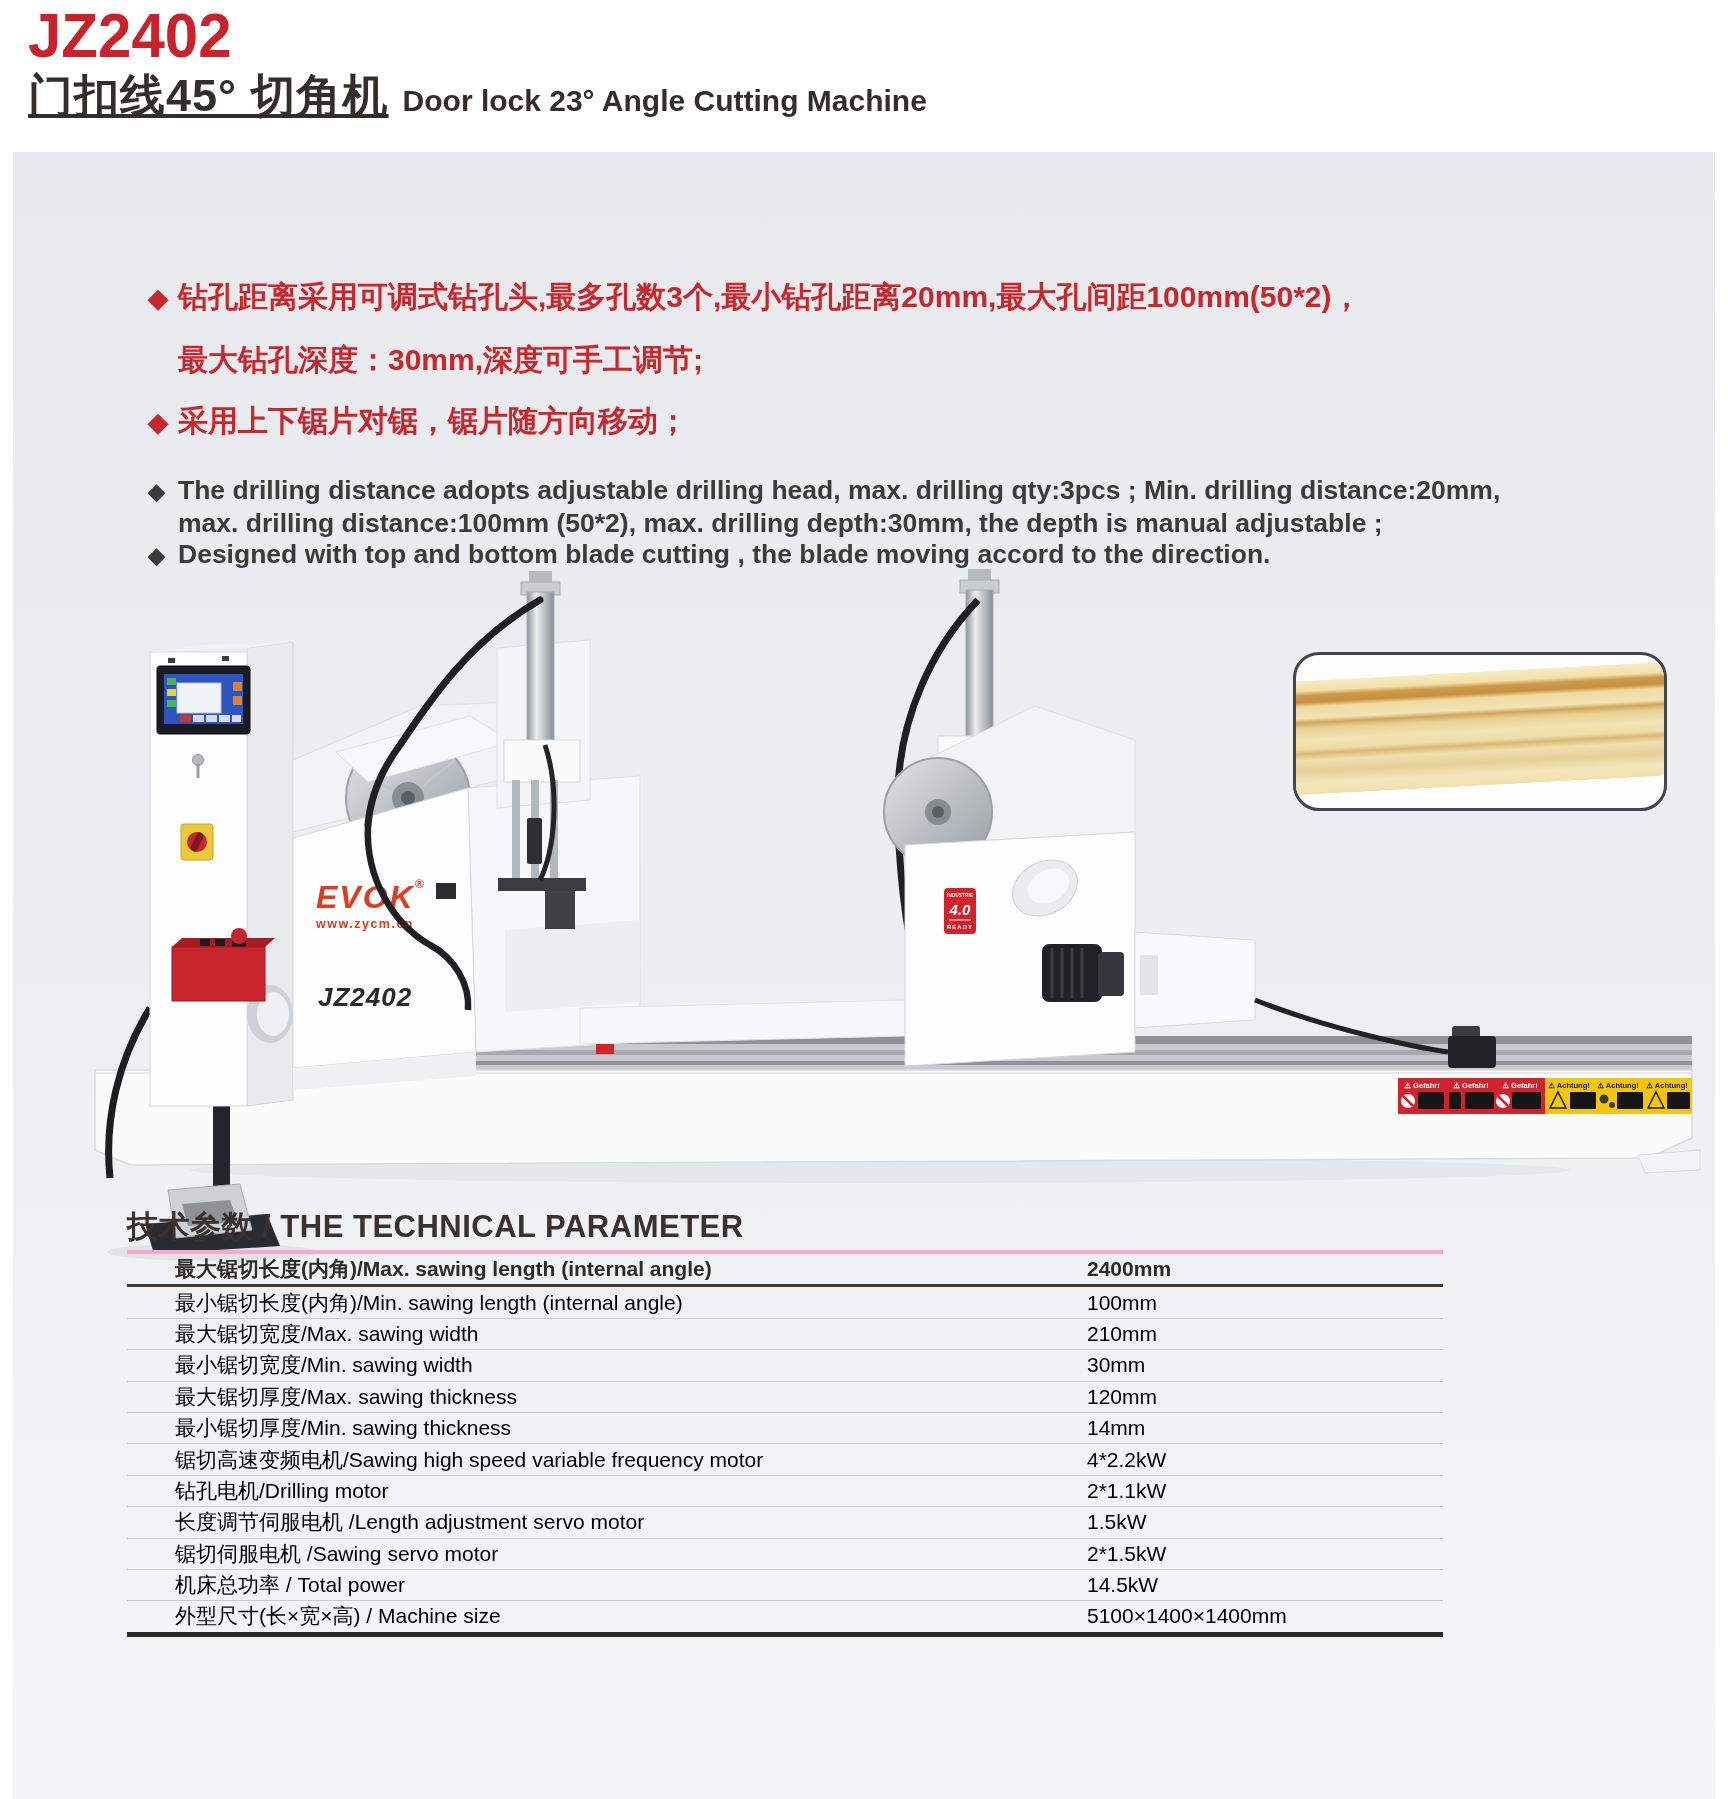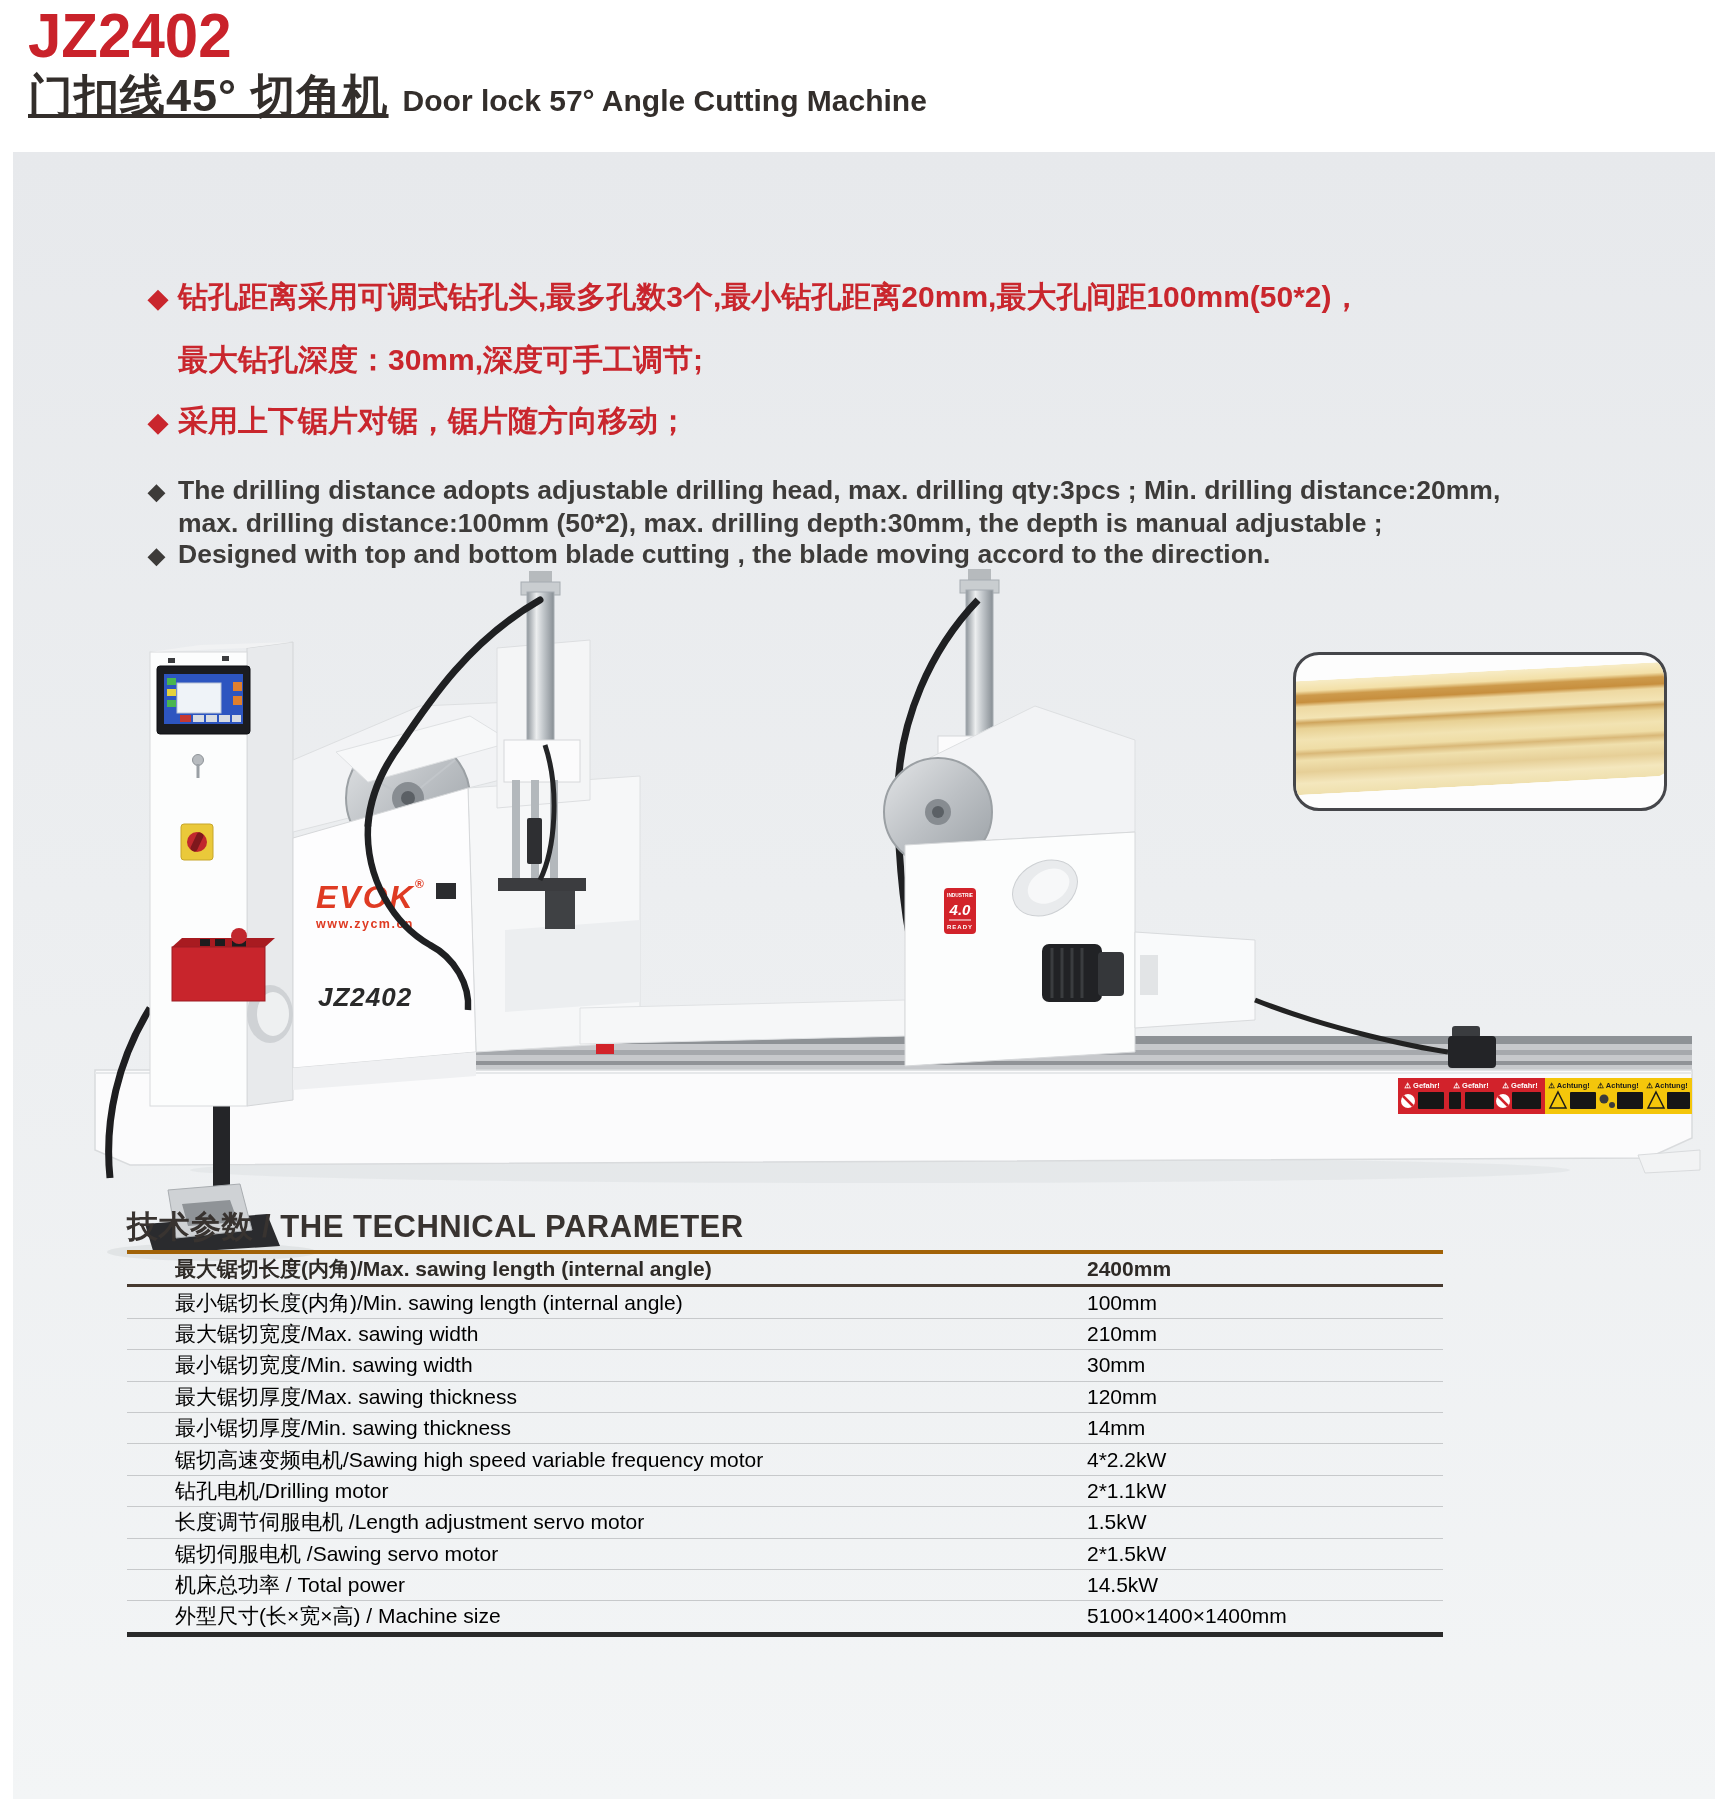--- a/index.html
+++ b/index.html
@@ -45,35 +45,35 @@
           #f2e3b2 52%,#efdda6 60%,
           #d9b878 64%,#f0e0ad 70%,
           #e6cf97 80%,#f4e7bd 90%,#efe0ae 100%);}
 
   
   .spec-title{position:absolute;left:127px;top:1206px;font-size:31px;font-weight:bold;
               color:#383330;letter-spacing:0.5px;}
   .spec-table{position:absolute;left:127px;top:1250px;width:1316px;}
   .trow{position:relative;height:30.4px;display:flex;align-items:center;
         border-bottom:1px solid #c7c9cb;font-size:21px;color:#000000;}
-  .trow.bold{border-top:4px solid #a16207;border-bottom:3px solid #46392f;
+  .trow.bold{border-top:4px solid #f9a8d4;border-bottom:3px solid #46392f;
              font-weight:bold;color:#2e2a26;}
   .trow:last-child{border-bottom:5px solid #2a2a2a;}
   .tlabel{padding-left:48px;}
   .tvalue{position:absolute;left:960px;}
 </style>
 </head>
 <body>
 
 <div class="page">
 
   <div class="model">JZ2402</div>
   <div class="subtitle">
     <span class="sub-cn">门扣线45° 切角机</span>
-    <span class="sub-en">Door lock 57° Angle Cutting Machine</span>
+    <span class="sub-en">Door lock 23° Angle Cutting Machine</span>
   </div>
 
   <div class="panel">
 
     <div class="features">
       <div class="cnlist">
           <div class="bullet cn"><span class="diamond">◆</span><span>钻孔距离采用可调式钻孔头,最多孔数3个,最小钻孔距离20mm,最大孔间距100mm(50*2)，
 最大钻孔深度：30mm,深度可手工调节;</span></div>
           <div class="bullet cn"><span class="diamond">◆</span><span>采用上下锯片对锯，锯片随方向移动；</span></div>
         </div>

